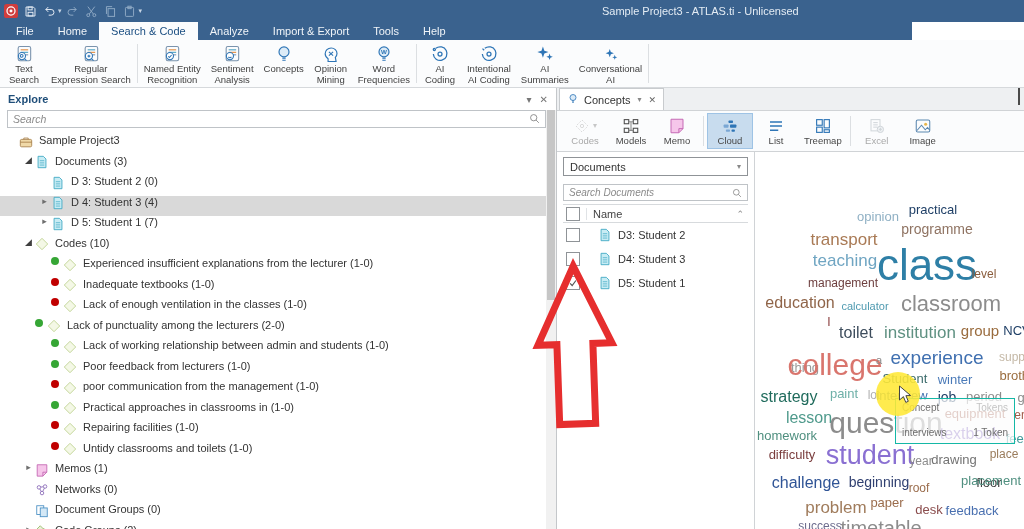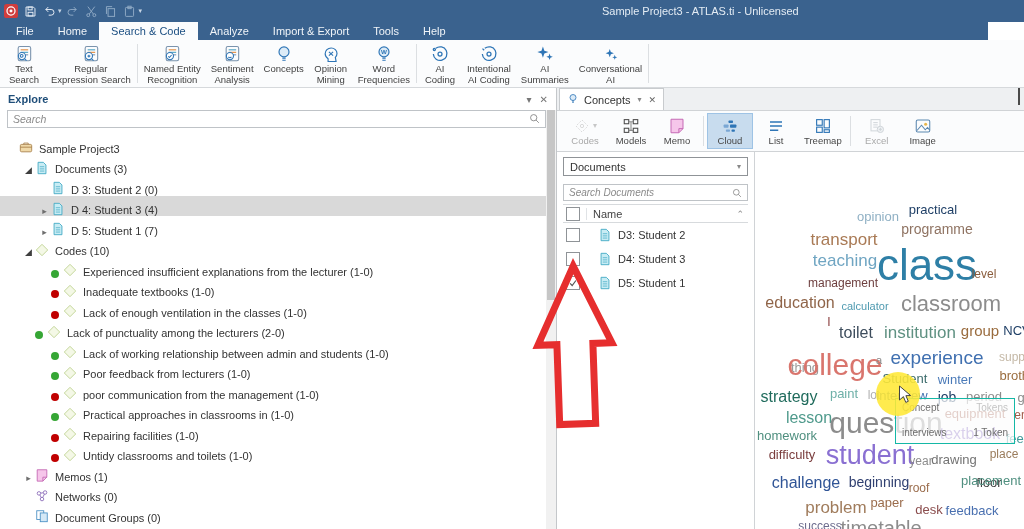--- a/index.html
+++ b/index.html
@@ -10,21 +10,21 @@
             display:flex;align-items:center;color:#dfe8f2;}
   .qat{display:flex;align-items:center;gap:3px;padding-left:3px;}
   .qat .qbtn{width:16px;height:16px;display:flex;align-items:center;justify-content:center;color:#e6edf5;}
   .qat .qbtn.dim{color:#8ea9c4;}
   .qat .qbtn svg{width:13px;height:13px;stroke-width:1.2;}
   .qat .logo svg{width:14px;height:14px;}
   .qcaret{font-size:7px;color:#c9d7e6;margin-left:-2px;}
   .win-title{position:absolute;left:602px;top:0;height:22px;display:flex;align-items:center;
              font-size:11px;color:#e4ecf4;}
   
-  .tabrow{position:absolute;left:0;top:22px;width:988px;height:18px;background:#3a628e;
+  .tabrow{position:absolute;left:0;top:22px;width:912px;height:18px;background:#3a628e;
           display:flex;padding-left:4px;box-sizing:border-box;}
   .mtab{font-size:11px;color:#f0f4f8;padding:0 12px;display:flex;align-items:center;cursor:default;}
   .mtab.active{background:#fbfcfd;color:#1c4f82;}
   
   .ribbon{position:absolute;left:0;top:40px;width:1024px;height:48px;background:#fbfcfd;
           border-bottom:1px solid #d6d9dc;display:flex;align-items:stretch;box-sizing:border-box;padding-left:2px;}
   .rgroup{display:flex;}
   .rsep{width:1px;background:#dcdfe2;margin:4px 1px;}
   .rbtn{display:flex;flex-direction:column;align-items:center;padding:3px 5px 0 5px;min-width:34px;}
   .rbtn .ricon{height:21px;display:flex;align-items:center;justify-content:center;}
@@ -35,21 +35,21 @@
   
   .explore{width:557px;box-sizing:border-box;border-right:1px solid #c4c7ca;position:relative;background:#fff;}
   .explore-header{height:22px;display:flex;align-items:center;padding:0 8px;}
   .explore-title{font-size:11px;font-weight:bold;color:#1f4e79;flex:1;}
   .panel-ctl{color:#777;font-size:10px;margin-left:8px;cursor:default;}
   .explore-search{margin:0 10px 0 7px;height:16px;border:1px solid #bfc3c7;display:flex;align-items:center;
                   padding:0 5px;background:#fff;}
   .explore-search .ph{flex:1;font-size:10.5px;font-style:italic;color:#8a8a8a;}
   .explore-search svg{width:11px;height:11px;}
   .tree{padding-top:6px;font-size:11px;color:#333;}
-  .trow{height:20.5px;display:flex;align-items:flex-end;white-space:nowrap;}
+  .trow{height:20.5px;display:flex;align-items:flex-start;white-space:nowrap;}
   .trow.selected{background:#d9d9d9;}
   .texp{width:13px;text-align:center;color:#6e6e6e;font-size:9px;flex:none;}
   .texp.exp{color:#3f3f3f;}
   .tdot{width:8px;height:8px;border-radius:50%;margin:0 4px 0 0;flex:none;}
   .ticon{width:15px;height:15px;margin-right:5px;flex:none;display:flex;align-items:center;}
   .ticon svg{width:14px;height:14px;}
   .tlabel{color:#333;}
   .vscroll{position:absolute;right:0;top:22px;bottom:0;width:10px;background:#f1f1f1;}
   .vthumb{position:absolute;left:1px;width:8px;top:0;height:190px;background:#c6c6c6;}
   

